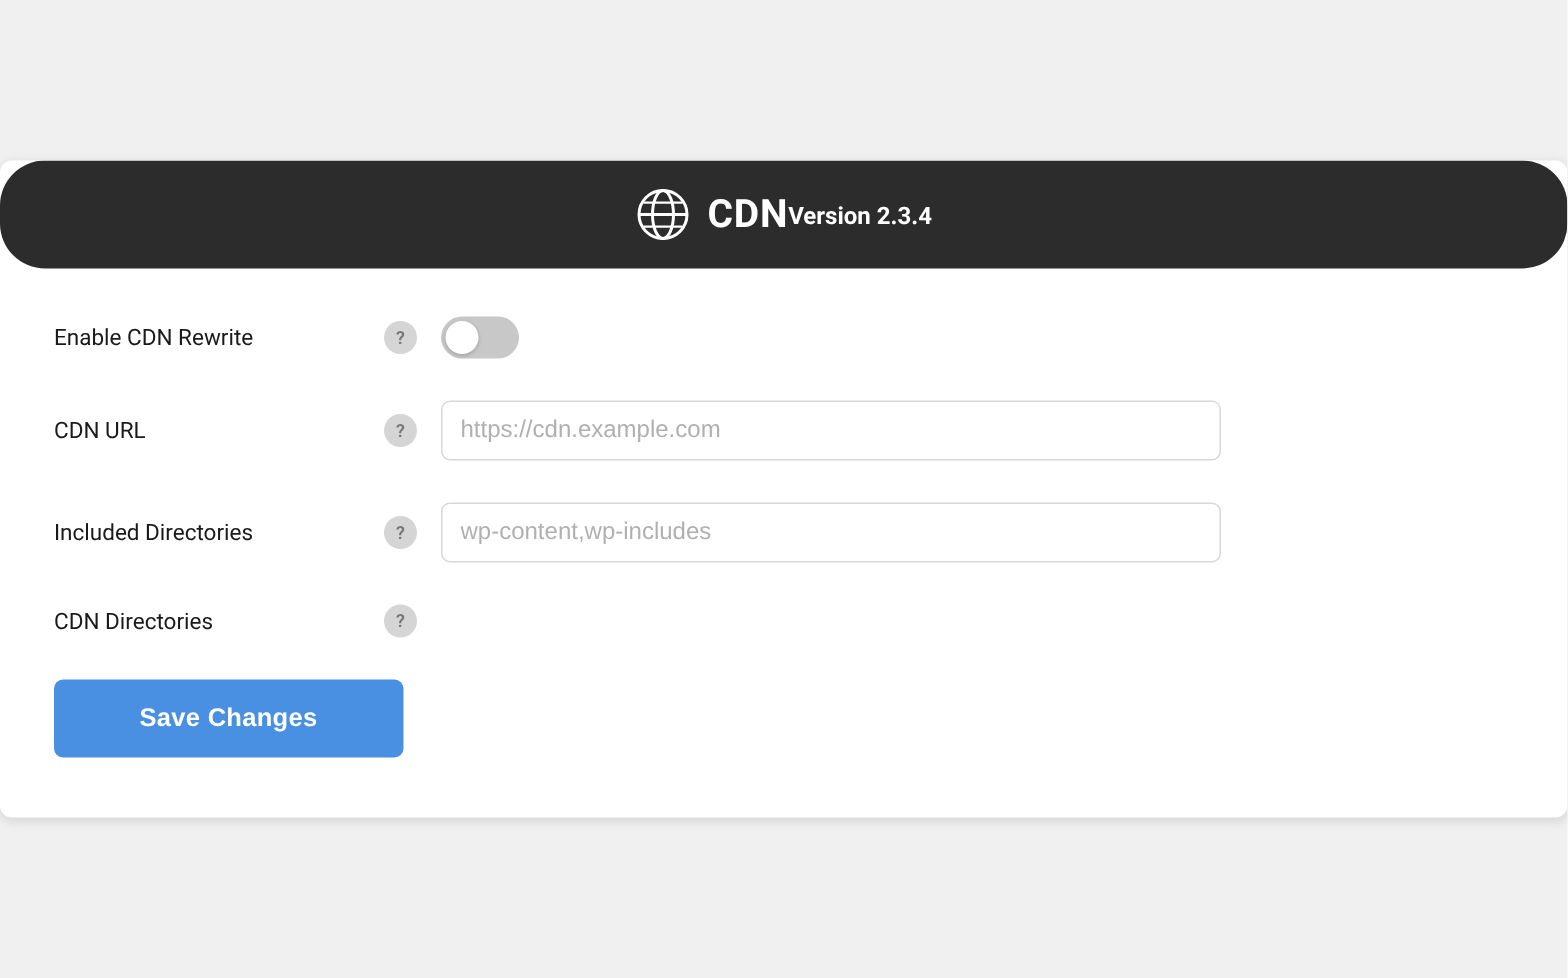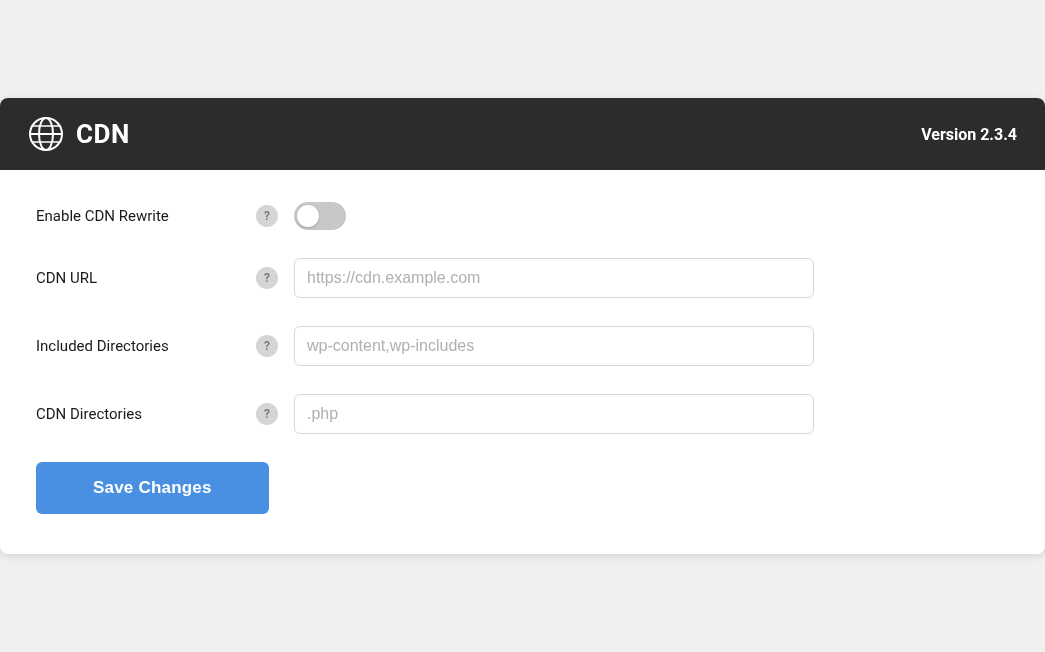--- a/index.html
+++ b/index.html
@@ -22,22 +22,23 @@
       background: #ffffff;
       border-radius: 8px;
       overflow: hidden;
       box-shadow: 0 2px 8px rgba(0,0,0,0.12);
     }
 
     .header {
       background: #2c2c2c;
       display: flex;
       align-items: center;
-      justify-content: space-between;
+      justify-content: center;
       padding: 18px 28px;
+      border-radius: 30px;
     }
 
     .header-left {
       display: flex;
       align-items: center;
       gap: 12px;
     }
 
     .header-title {
       color: #ffffff;
@@ -223,23 +224,20 @@
       <span class="form-label">Included Directories</span>
       <div class="help-icon">?</div>
       <div class="form-control">
         <input type="text" class="text-input" placeholder="wp-content,wp-includes" style="">
       </div>
     </div>
 
     <div class="form-row">
       <span class="form-label">CDN Directories</span>
       <div class="help-icon">?</div>
-      <div class="form-control">
-        <input type="text" class="text-input" placeholder=".php" style="">
-      </div>
     </div>
 
     <div class="save-btn-row">
       <button class="save-button">Save Changes</button>
     </div>
 
   </div>
 </div>
 
 </body></html>

